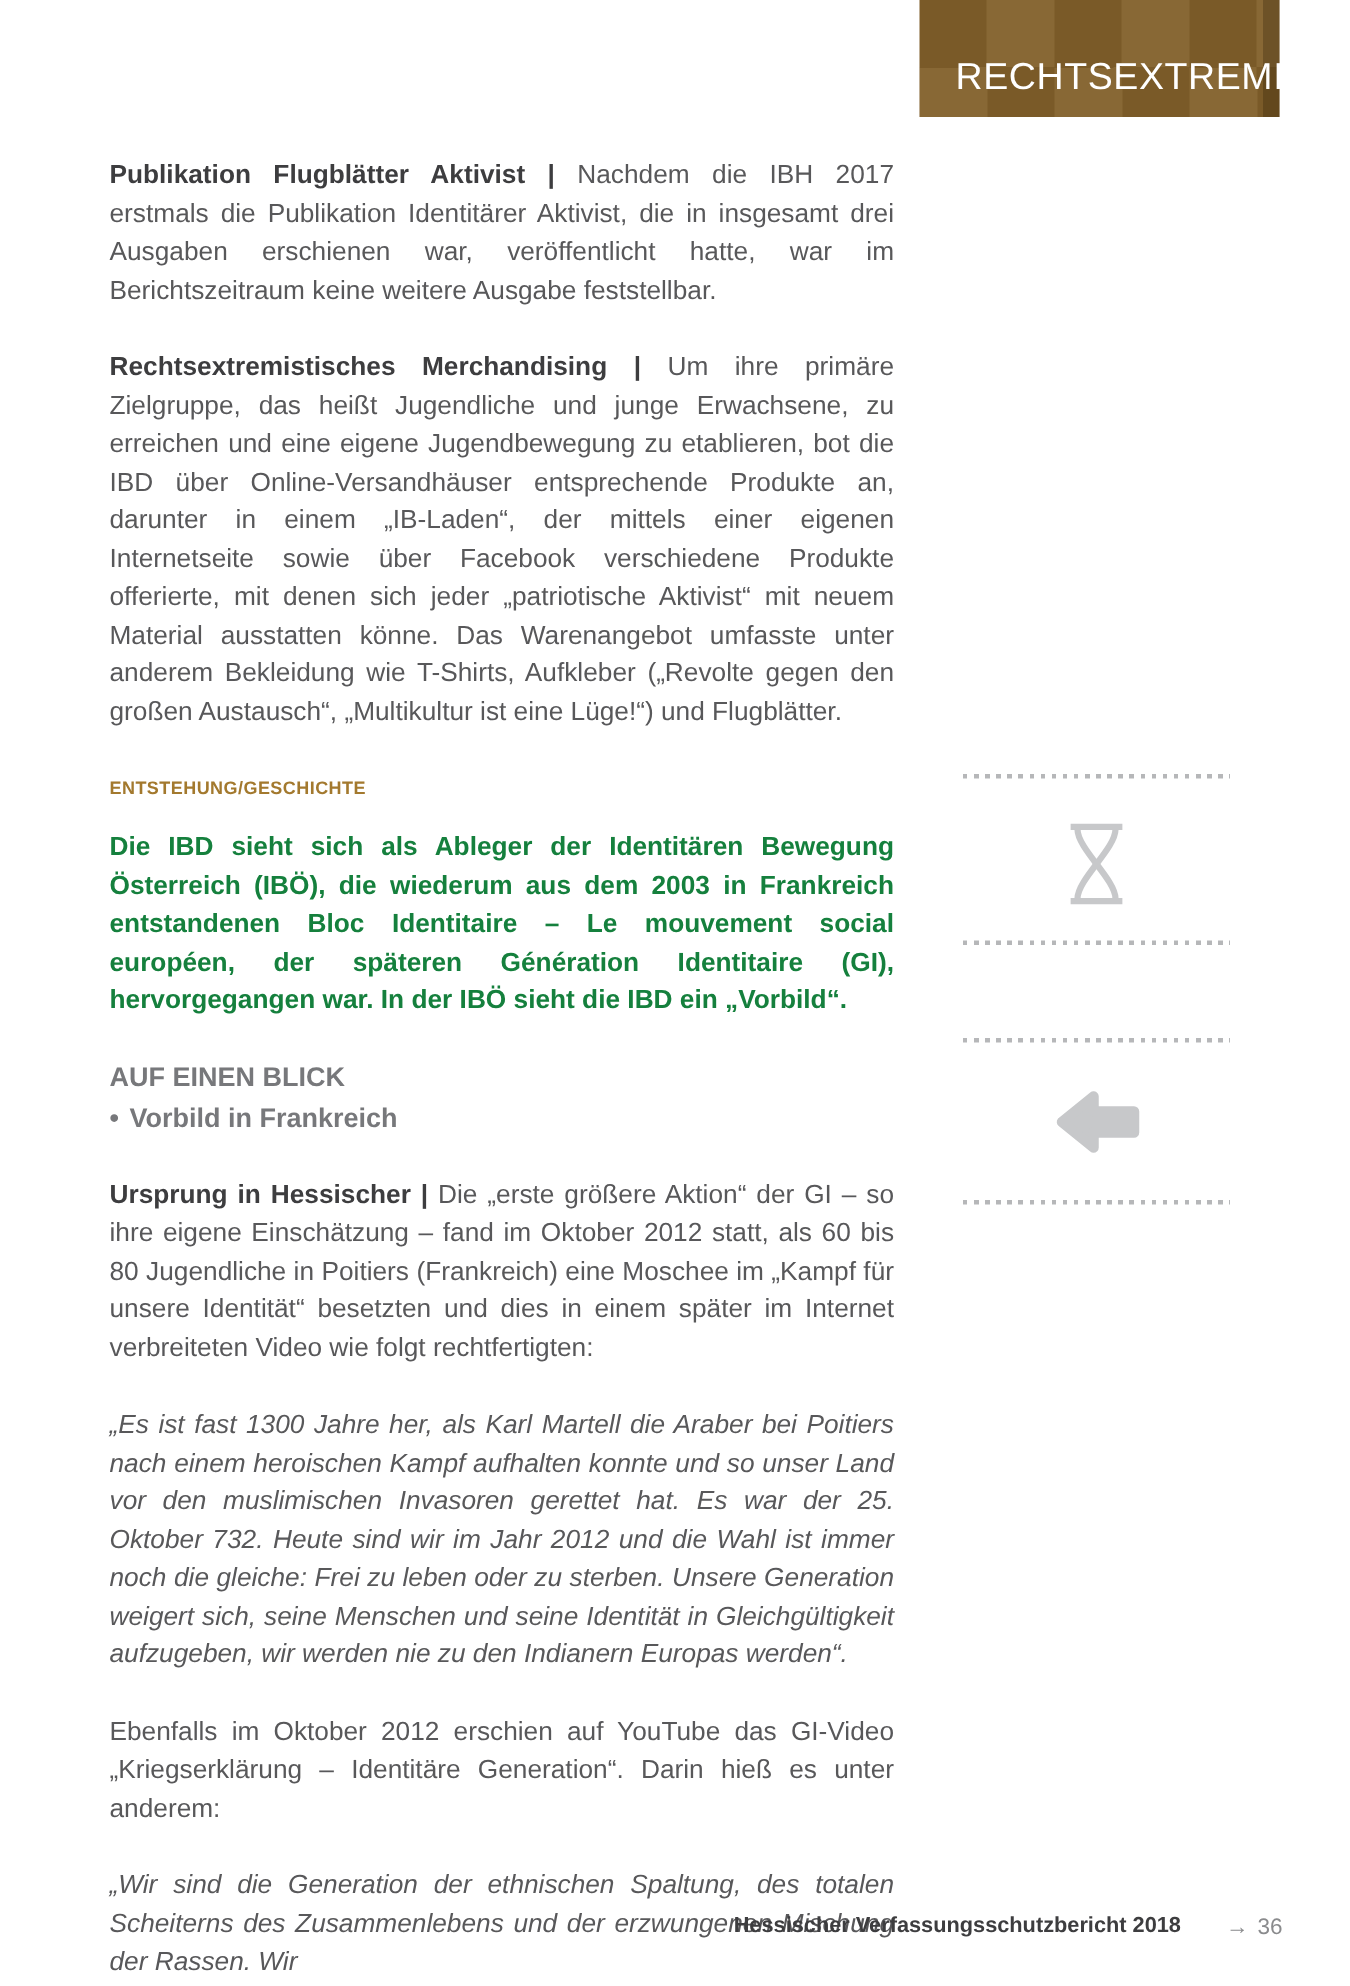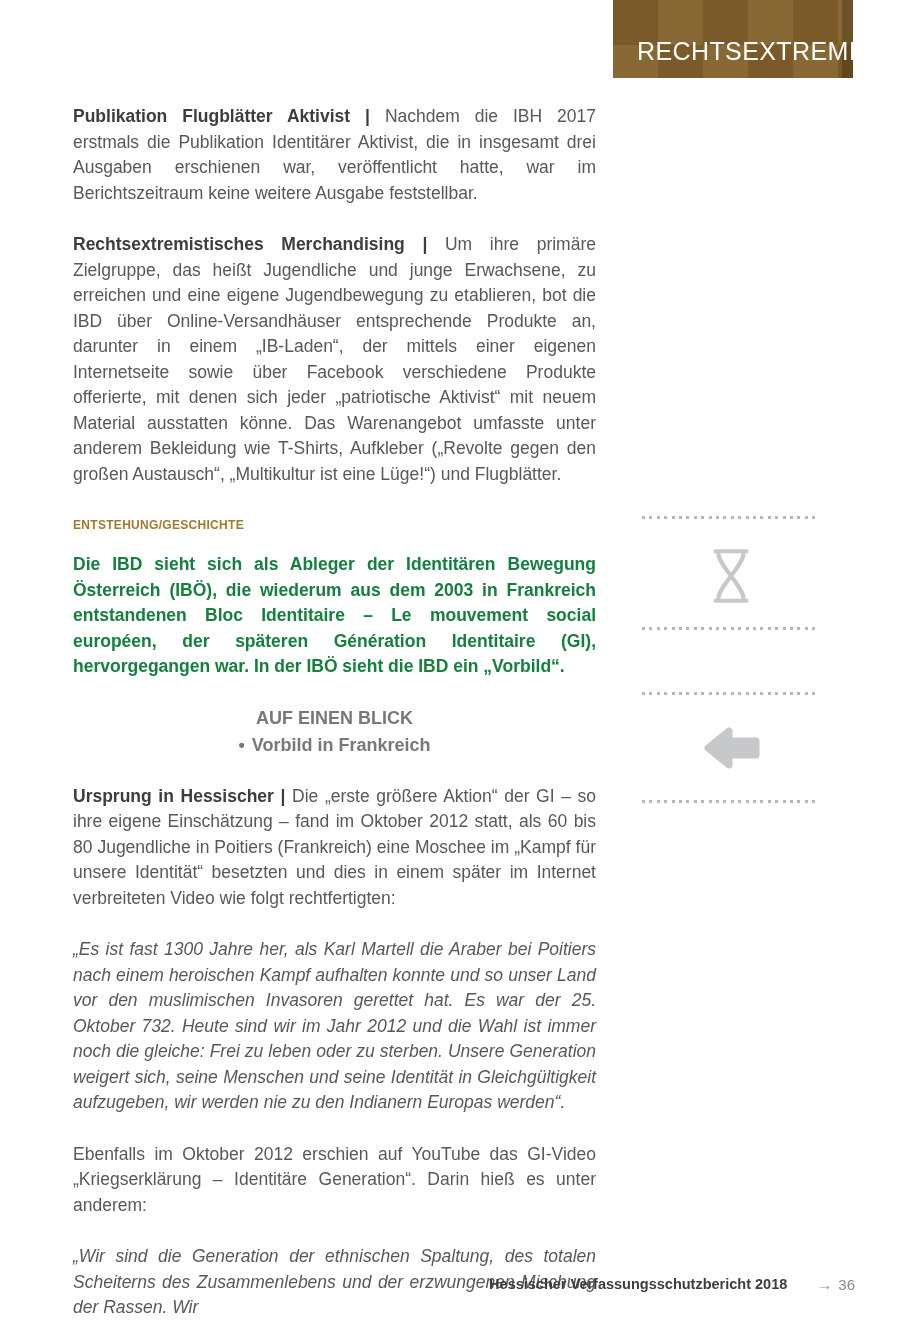--- a/index.html
+++ b/index.html
@@ -30,21 +30,21 @@
     position:absolute;left:73px;top:104px;width:523px;
     color:#58585a;font-size:17.5px;line-height:25.5px;text-align:justify;
   }
   .content p{margin:0 0 26px 0;}
   .lead{font-weight:bold;color:#3d3d3f;}
   .section-heading{
     font-weight:bold;font-size:12px;letter-spacing:0.3px;color:#a3792e;
     margin:0 0 15px 0;line-height:24px;text-align:left;
   }
   .bold-para{font-weight:bold;color:#15803d;}
-  .glance{margin:0 0 26px 0;text-align:center;color:#77787b;font-weight:bold;font-size:18px;line-height:25px;}
+  .glance{margin:0 0 26px 0;text-align:left;color:#77787b;font-weight:bold;font-size:18px;line-height:25px;}
   .glance .glance-title{margin:0 0 2px 0;}
   .glance ul{list-style:none;margin:0;padding:0;}
   .glance li{margin:0;}
   .glance .bullet{margin-right:7px;}
   .quote{font-style:italic;}
   
   .rail{position:absolute;left:642px;width:178px;}
   .dotline{
     height:3px;width:178px;
     background-image:repeating-linear-gradient(to right,#b6b7b9 0 3px,transparent 3px 7.4px);

